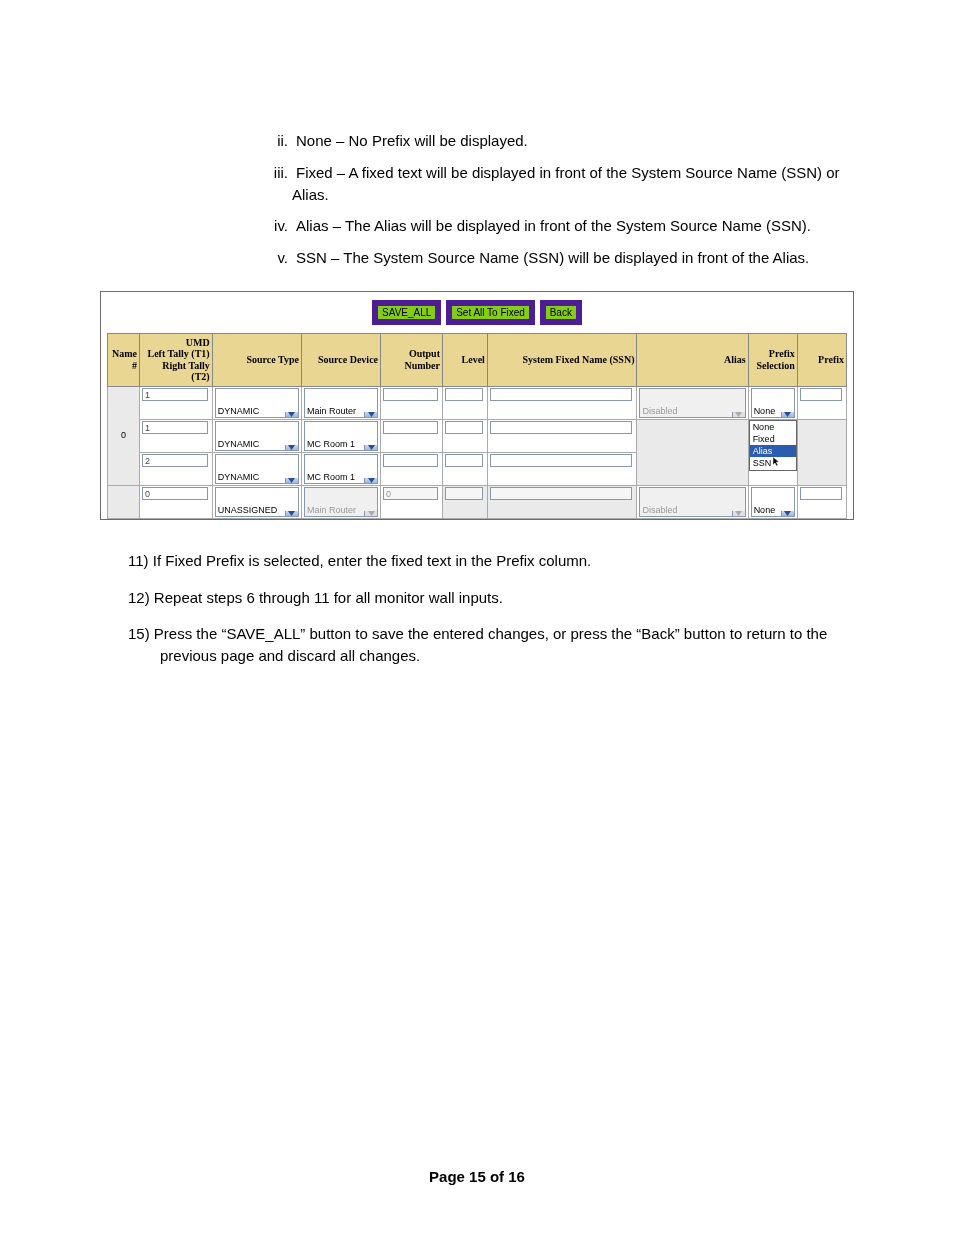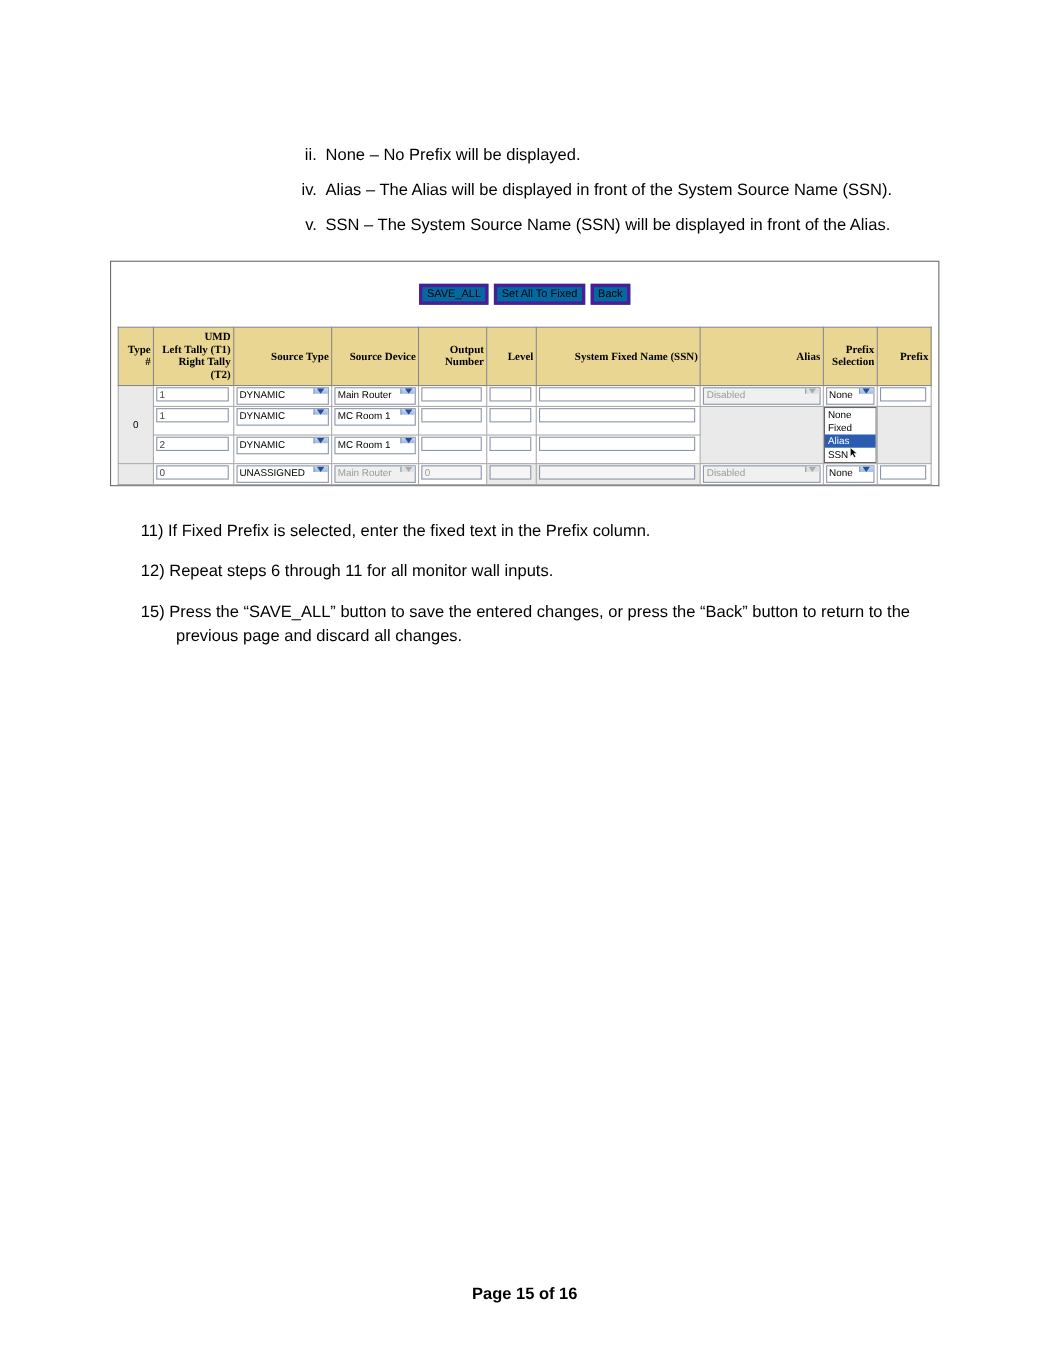--- a/index.html
+++ b/index.html
@@ -39,25 +39,25 @@
     padding: 6px 6px 0 6px;
     font-family: Arial, sans-serif;
   }
   .figure-buttons {
     text-align: center;
     font-size: 10px;
     padding: 2px 0 8px 0;
   }
   .tiny-btn {
     display: inline-block;
-    border: 3px solid #4c1d95;
+    border: 6px solid #4c1d95;
     padding: 0px 4px;
-    margin: 12px 1px;
+    margin: 0 1px;
     font-size: 10px;
-    background: #0369a1;
+    background: #84cc16;
     line-height: 13px;
     font-family: Arial, sans-serif;
   }
   table.cfg {
     width: 100%;
     border-collapse: collapse;
     font-size: 10px;
     font-family: "Times New Roman", serif;
   }
   table.cfg th {
@@ -88,24 +88,24 @@
     line-height: 13px;
     width: calc(100% - 2px);
     box-sizing: border-box;
     color: #444;
   }
   .cell-input.disabled { color: #999; background: #f6f6f6; }
   .cell-select {
     display: flex;
     border: 1px solid #8a97aa;
     font-size: 9px;
-    height: 16px;
+    height: 30px;
     box-sizing: border-box;
     width: 100%;
-    align-items: flex-start;
+    align-items: flex-end;
     background: #fff;
   }
   .cell-select.disabled { color: #999; background: #f0f0f0; }
   .cell-select .sel-text {
     flex: 1;
     padding: 0 2px;
     line-height: 12px;
     white-space: nowrap;
     overflow: hidden;
   }
@@ -150,20 +150,21 @@
   col.c-prefix { width: 46px; }
 </style>
 </head>
 <body>
 
 <div class="page">
 
   <div class="body-text">
     <ul class="roman-list">
       <li><span class="marker">ii.</span><span>None – No Prefix will be displayed.</span></li>
+      <li><span class="marker">iii.</span><span>Fixed – A fixed text will be displayed in front of the System Source Name (SSN) or Alias.</span></li>
       <li><span class="marker">iv.</span><span>Alias – The Alias will be displayed in front of the System Source Name (SSN).</span></li>
       <li><span class="marker">v.</span><span>SSN – The System Source Name (SSN) will be displayed in front of the Alias.</span></li>
     </ul>
 
     <div class="figure-wrap">
       <div class="figure-buttons">
         <span class="tiny-btn">SAVE_ALL</span>
         <span class="tiny-btn">Set All To Fixed</span>
         <span class="tiny-btn">Back</span>
       </div>
@@ -176,21 +177,21 @@
             <col class="c-sdev">
           <col class="c-outnum">
             <col class="c-level">
             <col class="c-ssn">
             <col class="c-alias">
           <col class="c-psel">
             <col class="c-prefix">
         </colgroup>
         <thead>
           <tr>
-            <th>Type #</th>
+            <th>Name #</th>
             <th style="white-space:pre-line;">UMD
 Left Tally (T1)
 Right Tally (T2)</th>
             <th>Source Type</th>
             <th>Source Device</th>
             <th>Output Number</th>
             <th>Level</th>
             <th>System Fixed Name (SSN)</th>
             <th>Alias</th>
             <th>Prefix Selection</th>

